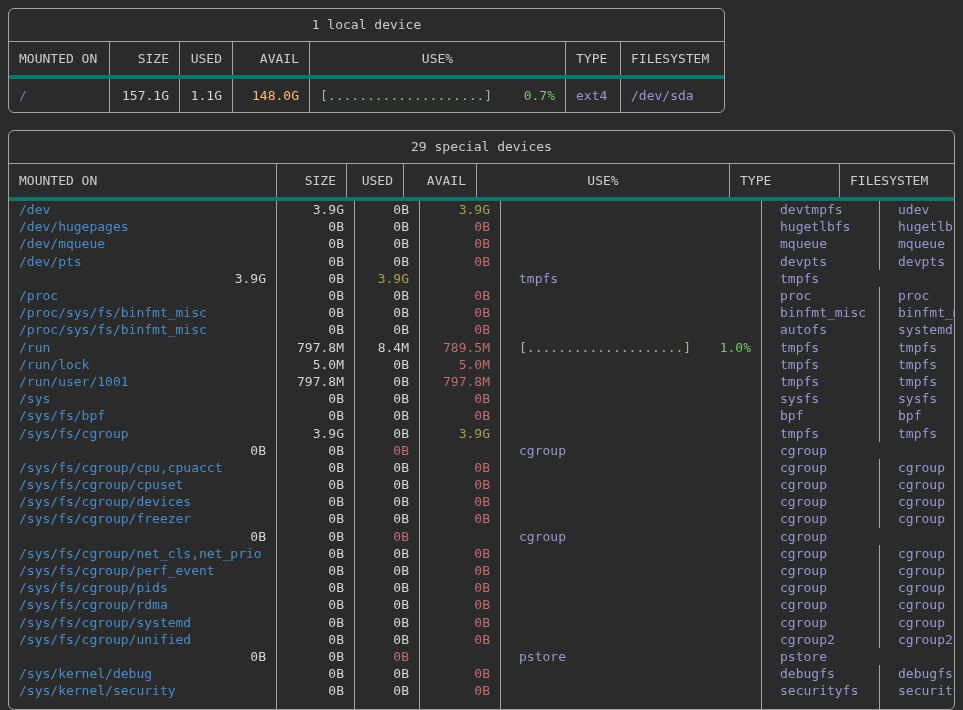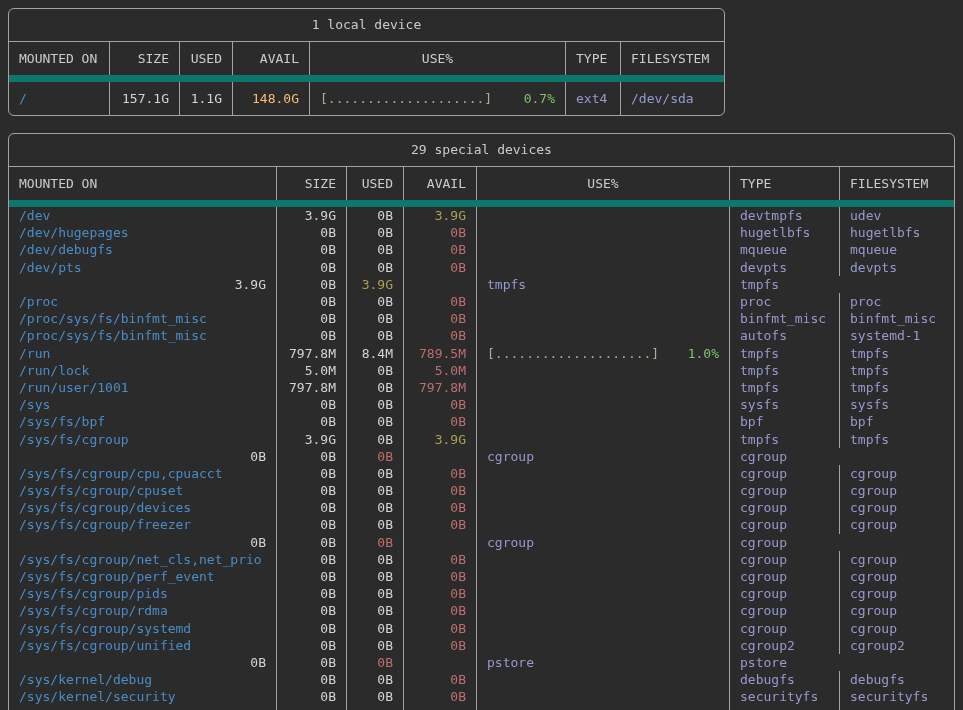--- a/index.html
+++ b/index.html
@@ -26,31 +26,31 @@
     padding:0 10px;
     color:#cccccc;
     border-bottom:1px solid #a3a3a3;
     white-space:pre;
     text-align:center;
   }
   .hrow{
     display:grid;
     grid-template-columns:var(--cols);
     height:33px;
-    border-bottom:7px solid #0f766e;
+    border-bottom:4px solid #0f766e;
     align-items:center;
     color:#cccccc;
   }
   .drow{
     display:grid;
     grid-template-columns:var(--cols);
     align-items:center;
   }
   .t1 .drow{height:33px;}
-  .t2 .drow{height:17.2px;}
+  .t2 .drow{height:17.2px;gap:8px;}
   .t2 .filler{height:10px;}
   .cell{
     padding:0 10px;
     height:100%;
     display:flex;
     align-items:center;
     white-space:pre;
     overflow:hidden;
   }
   .cell:not(:last-child){border-right:1px solid #a3a3a3;}
@@ -118,21 +118,21 @@
       <div class="drow">
         <div class="cell al c-path">/dev/hugepages</div>
         <div class="cell ar c-white">0B</div>
         <div class="cell ar c-white">0B</div>
         <div class="cell ar c-low">0B</div>
         <div class="cell abar"></div>
         <div class="cell al c-lav">hugetlbfs</div>
         <div class="cell al c-lav">hugetlbfs</div>
       </div>
       <div class="drow">
-        <div class="cell al c-path">/dev/debugfs</div>
+        <div class="cell al c-path">/dev/mqueue</div>
         <div class="cell ar c-white">0B</div>
         <div class="cell ar c-white">0B</div>
         <div class="cell ar c-low">0B</div>
         <div class="cell abar"></div>
         <div class="cell al c-lav">mqueue</div>
         <div class="cell al c-lav">mqueue</div>
       </div>
       <div class="drow">
         <div class="cell al c-path">/dev/pts</div>
         <div class="cell ar c-white">0B</div>

